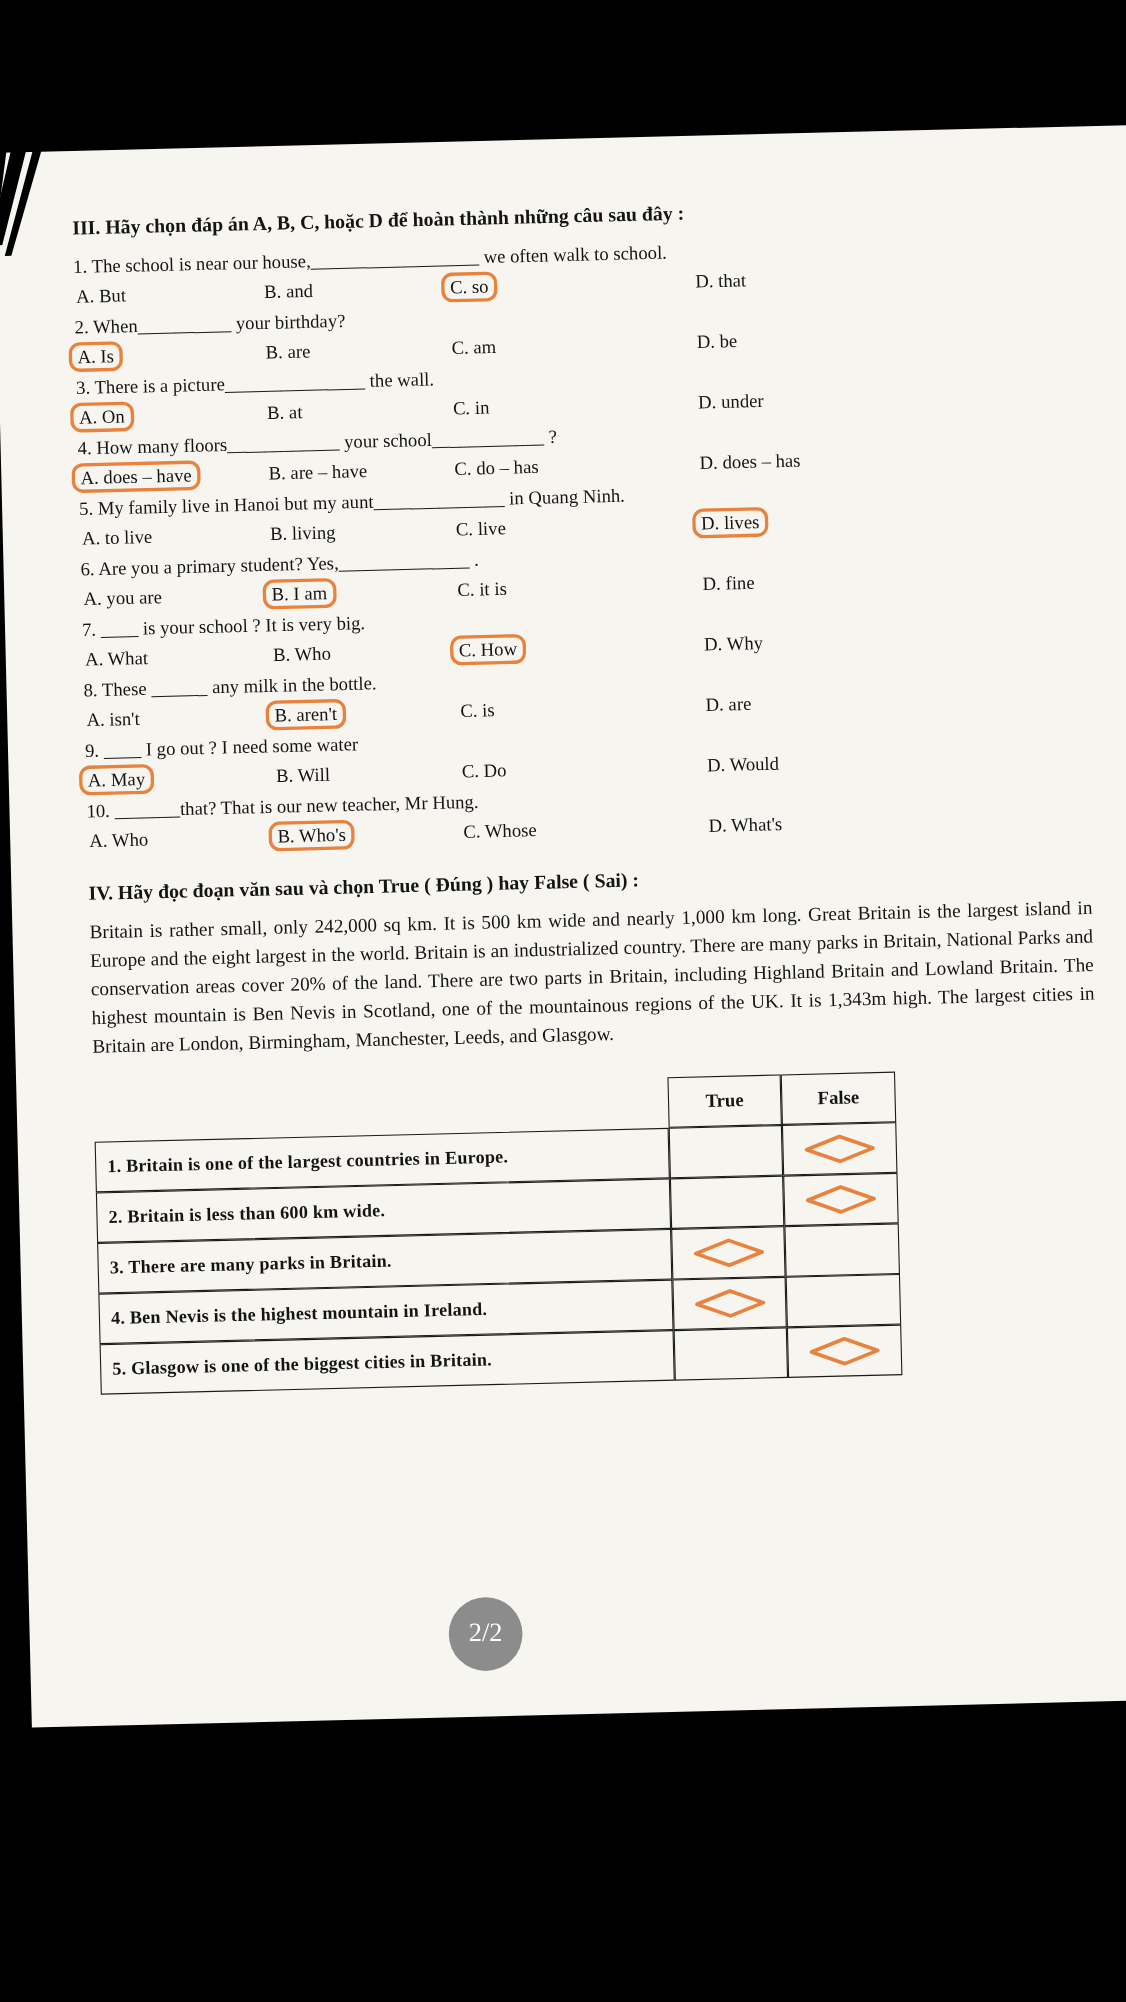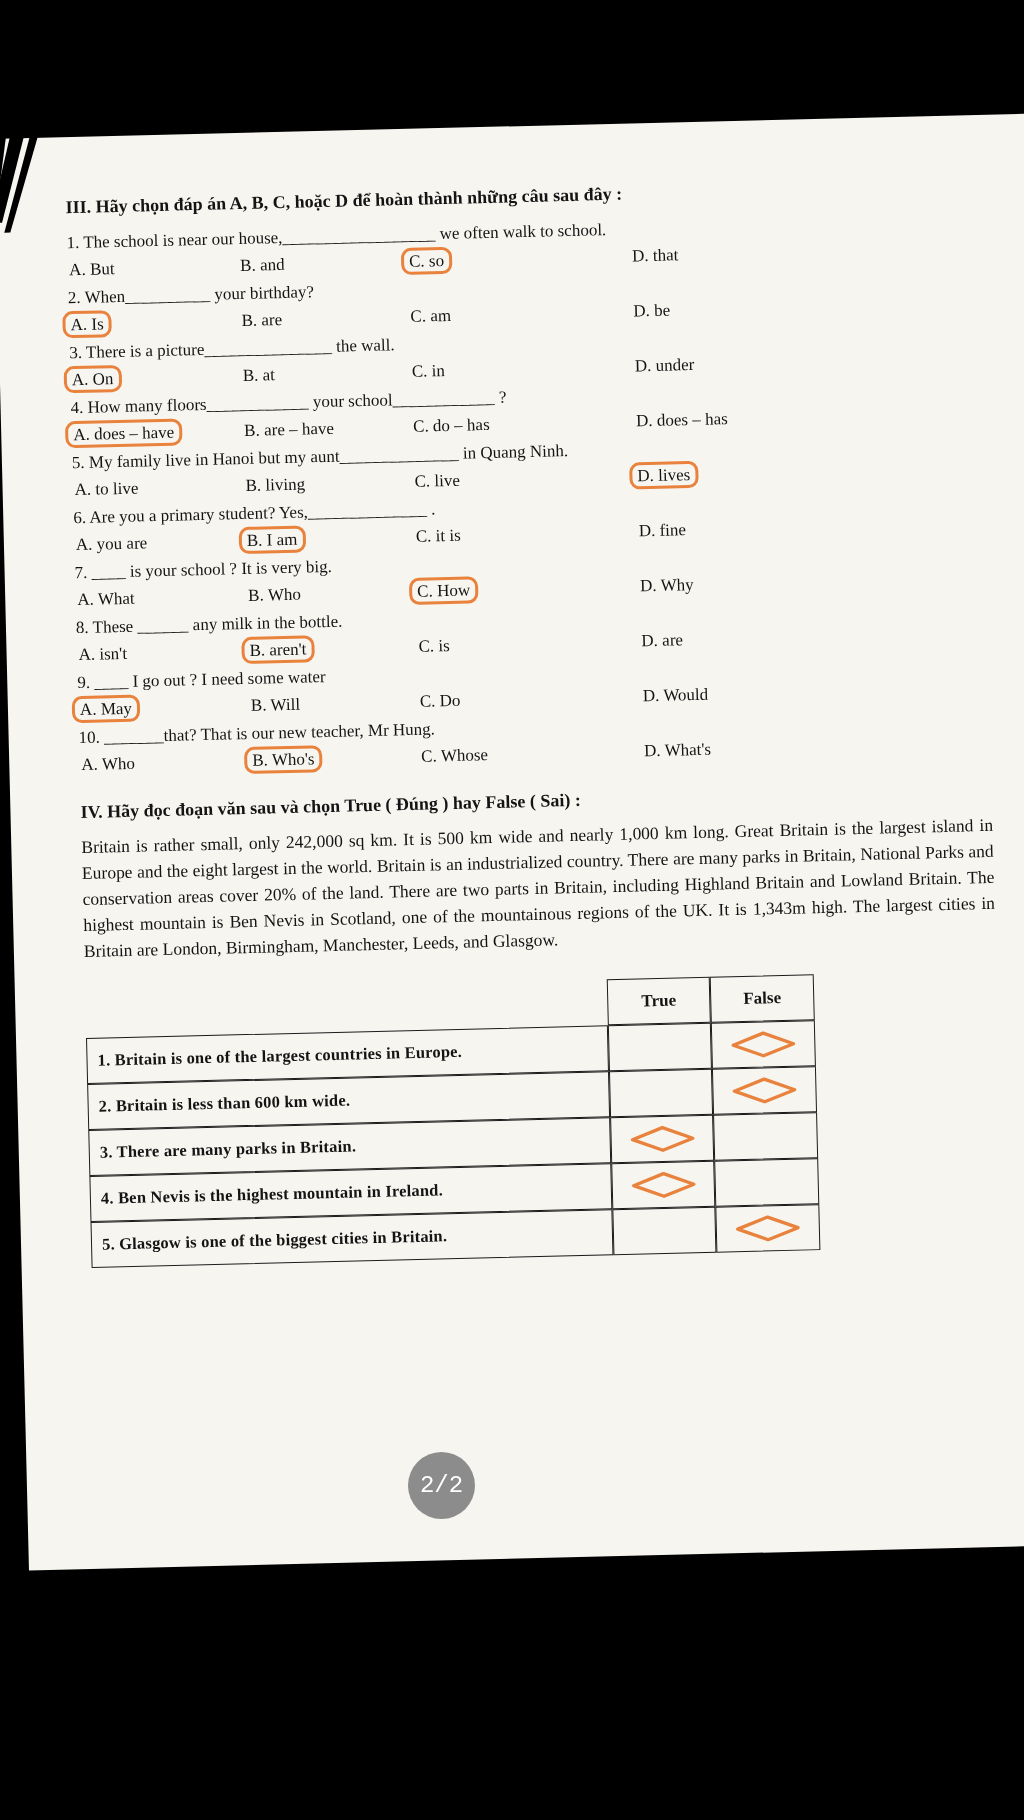--- a/index.html
+++ b/index.html
@@ -96,21 +96,21 @@
   .tf-mark{
     justify-content:center;
   }
   .page-indicator{
     position:absolute;
     left:408px;top:1452px;
     width:67px;height:67px;
     border-radius:50%;
     background:rgba(125,125,125,0.88);
     color:#fff;
-    font-family:Liberation Mono, monospace;
+    font-family:Liberation Serif, serif;
     font-size:24px;
     display:flex;align-items:center;justify-content:center;
     z-index:5;
   }
 </style>
 </head>
 <body>
 
 <div class="paper">
   <svg class="corner-svg" width="80" height="100" viewBox="0 0 80 100">

